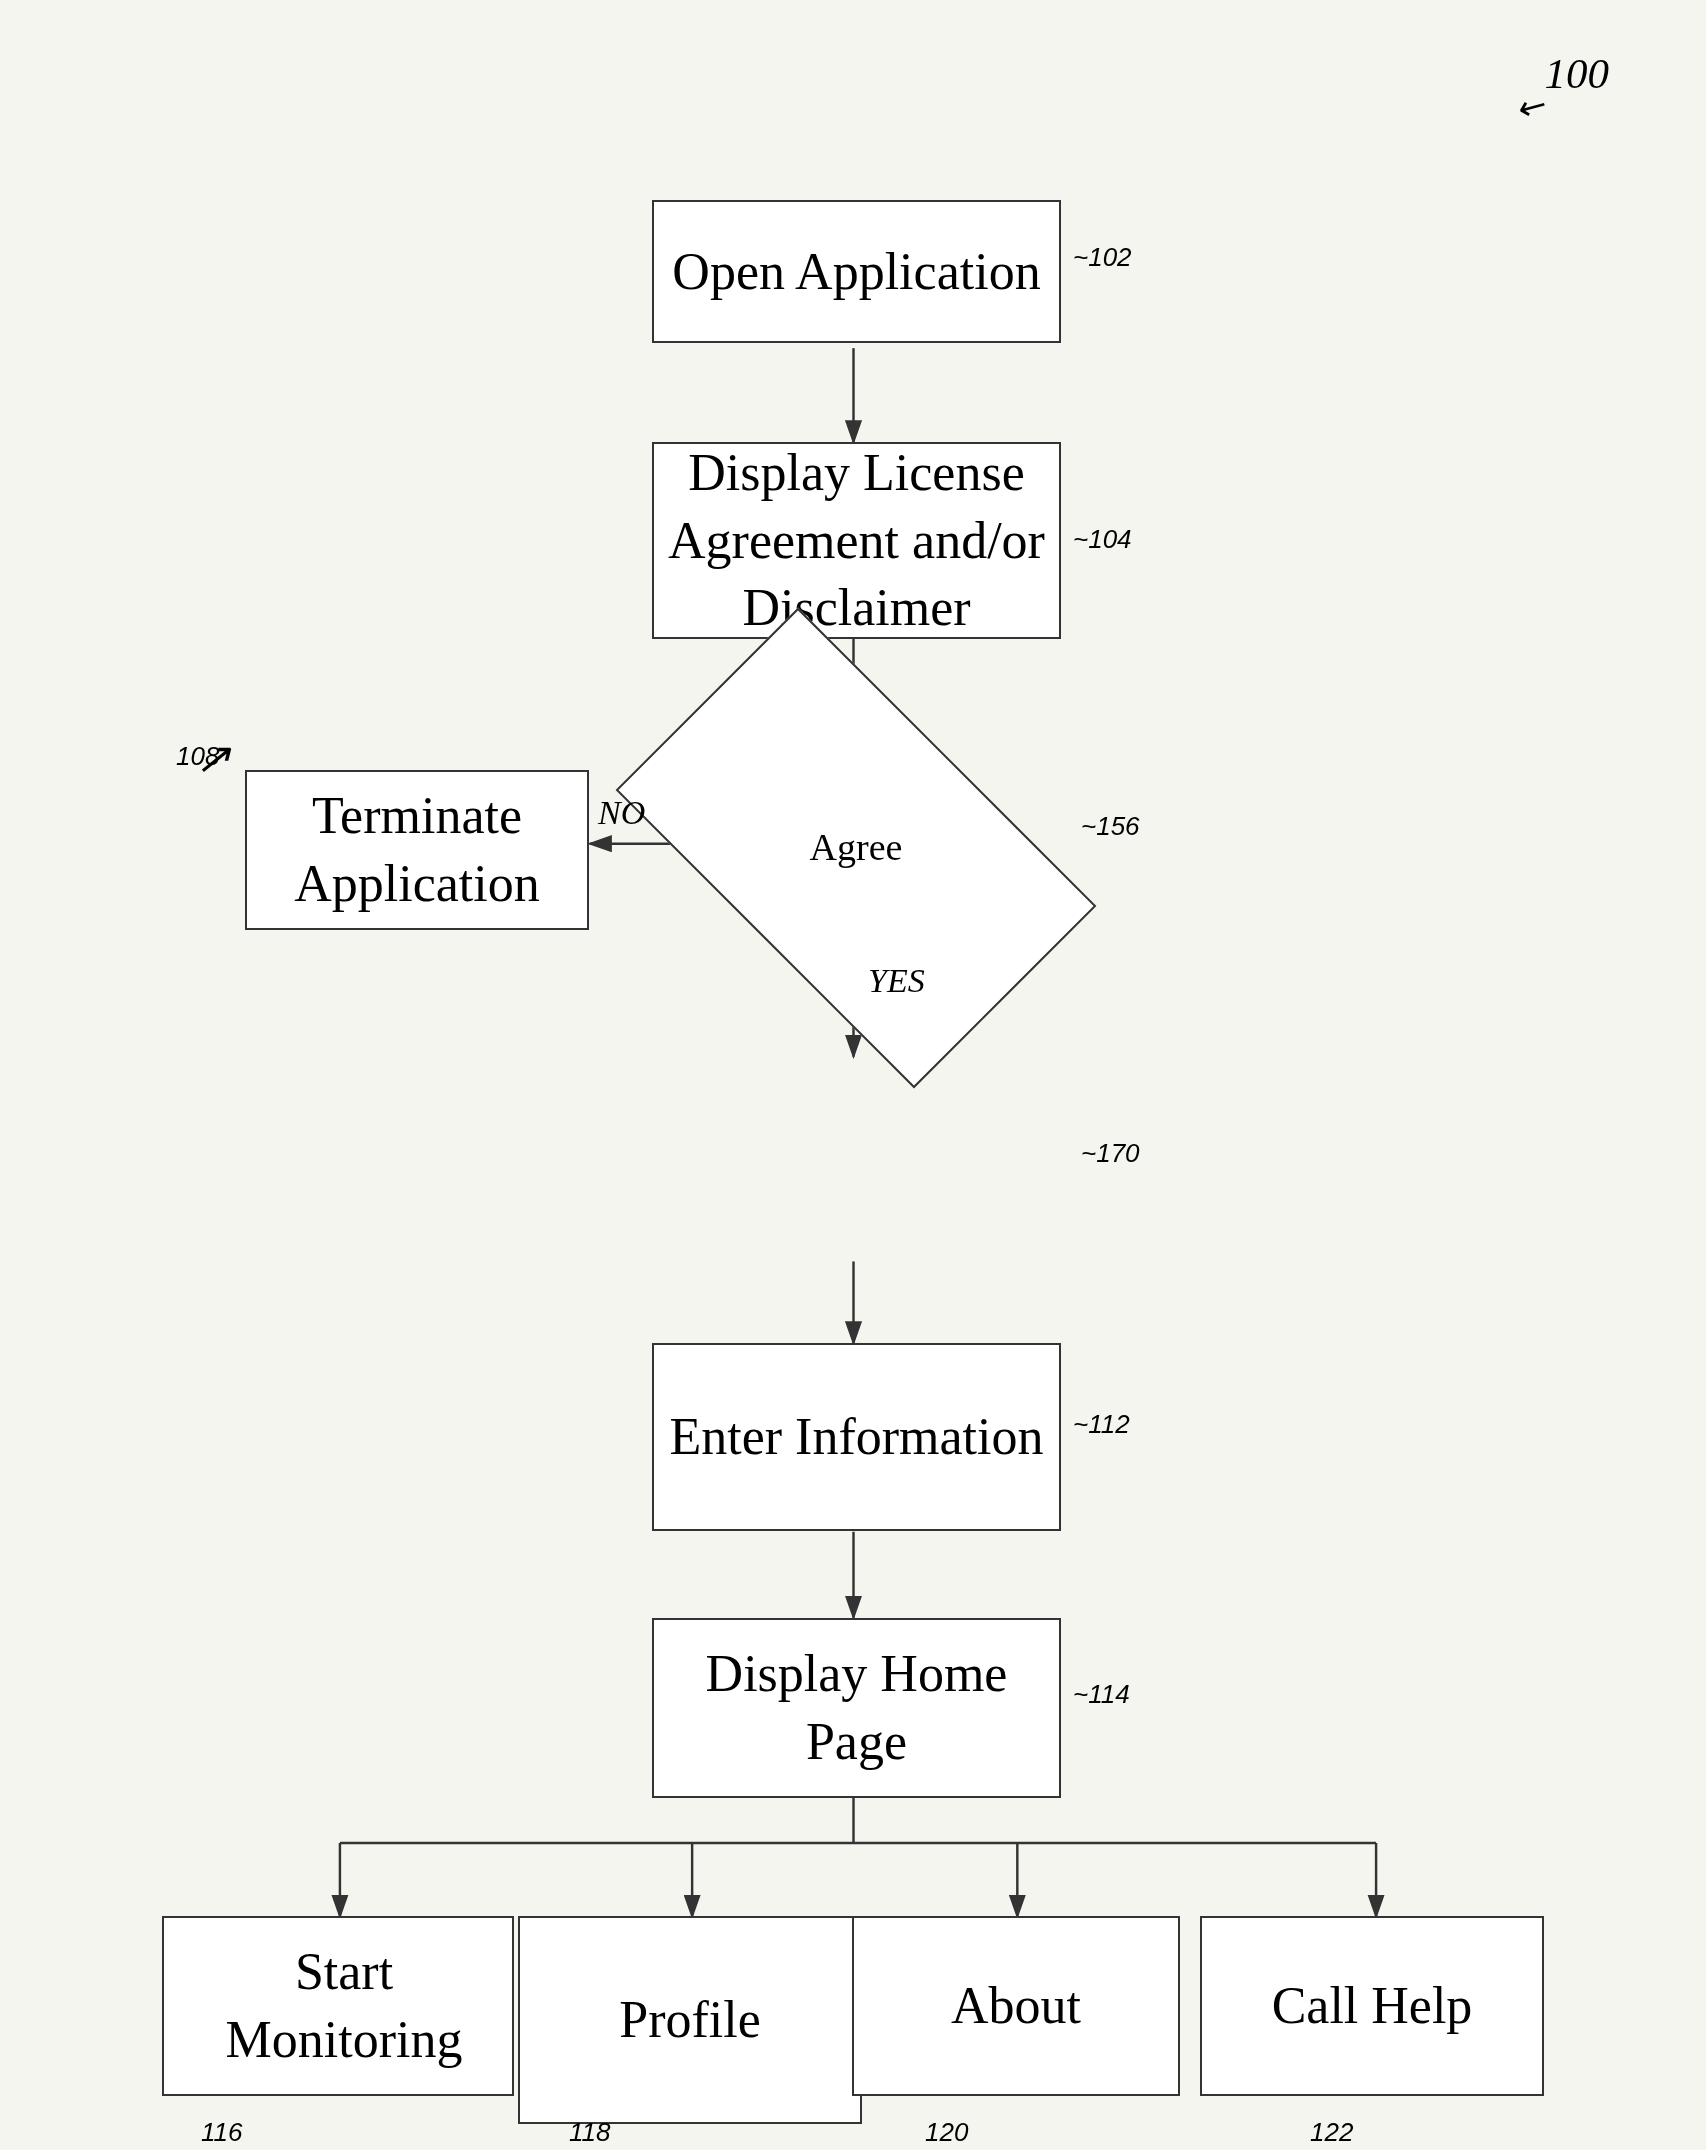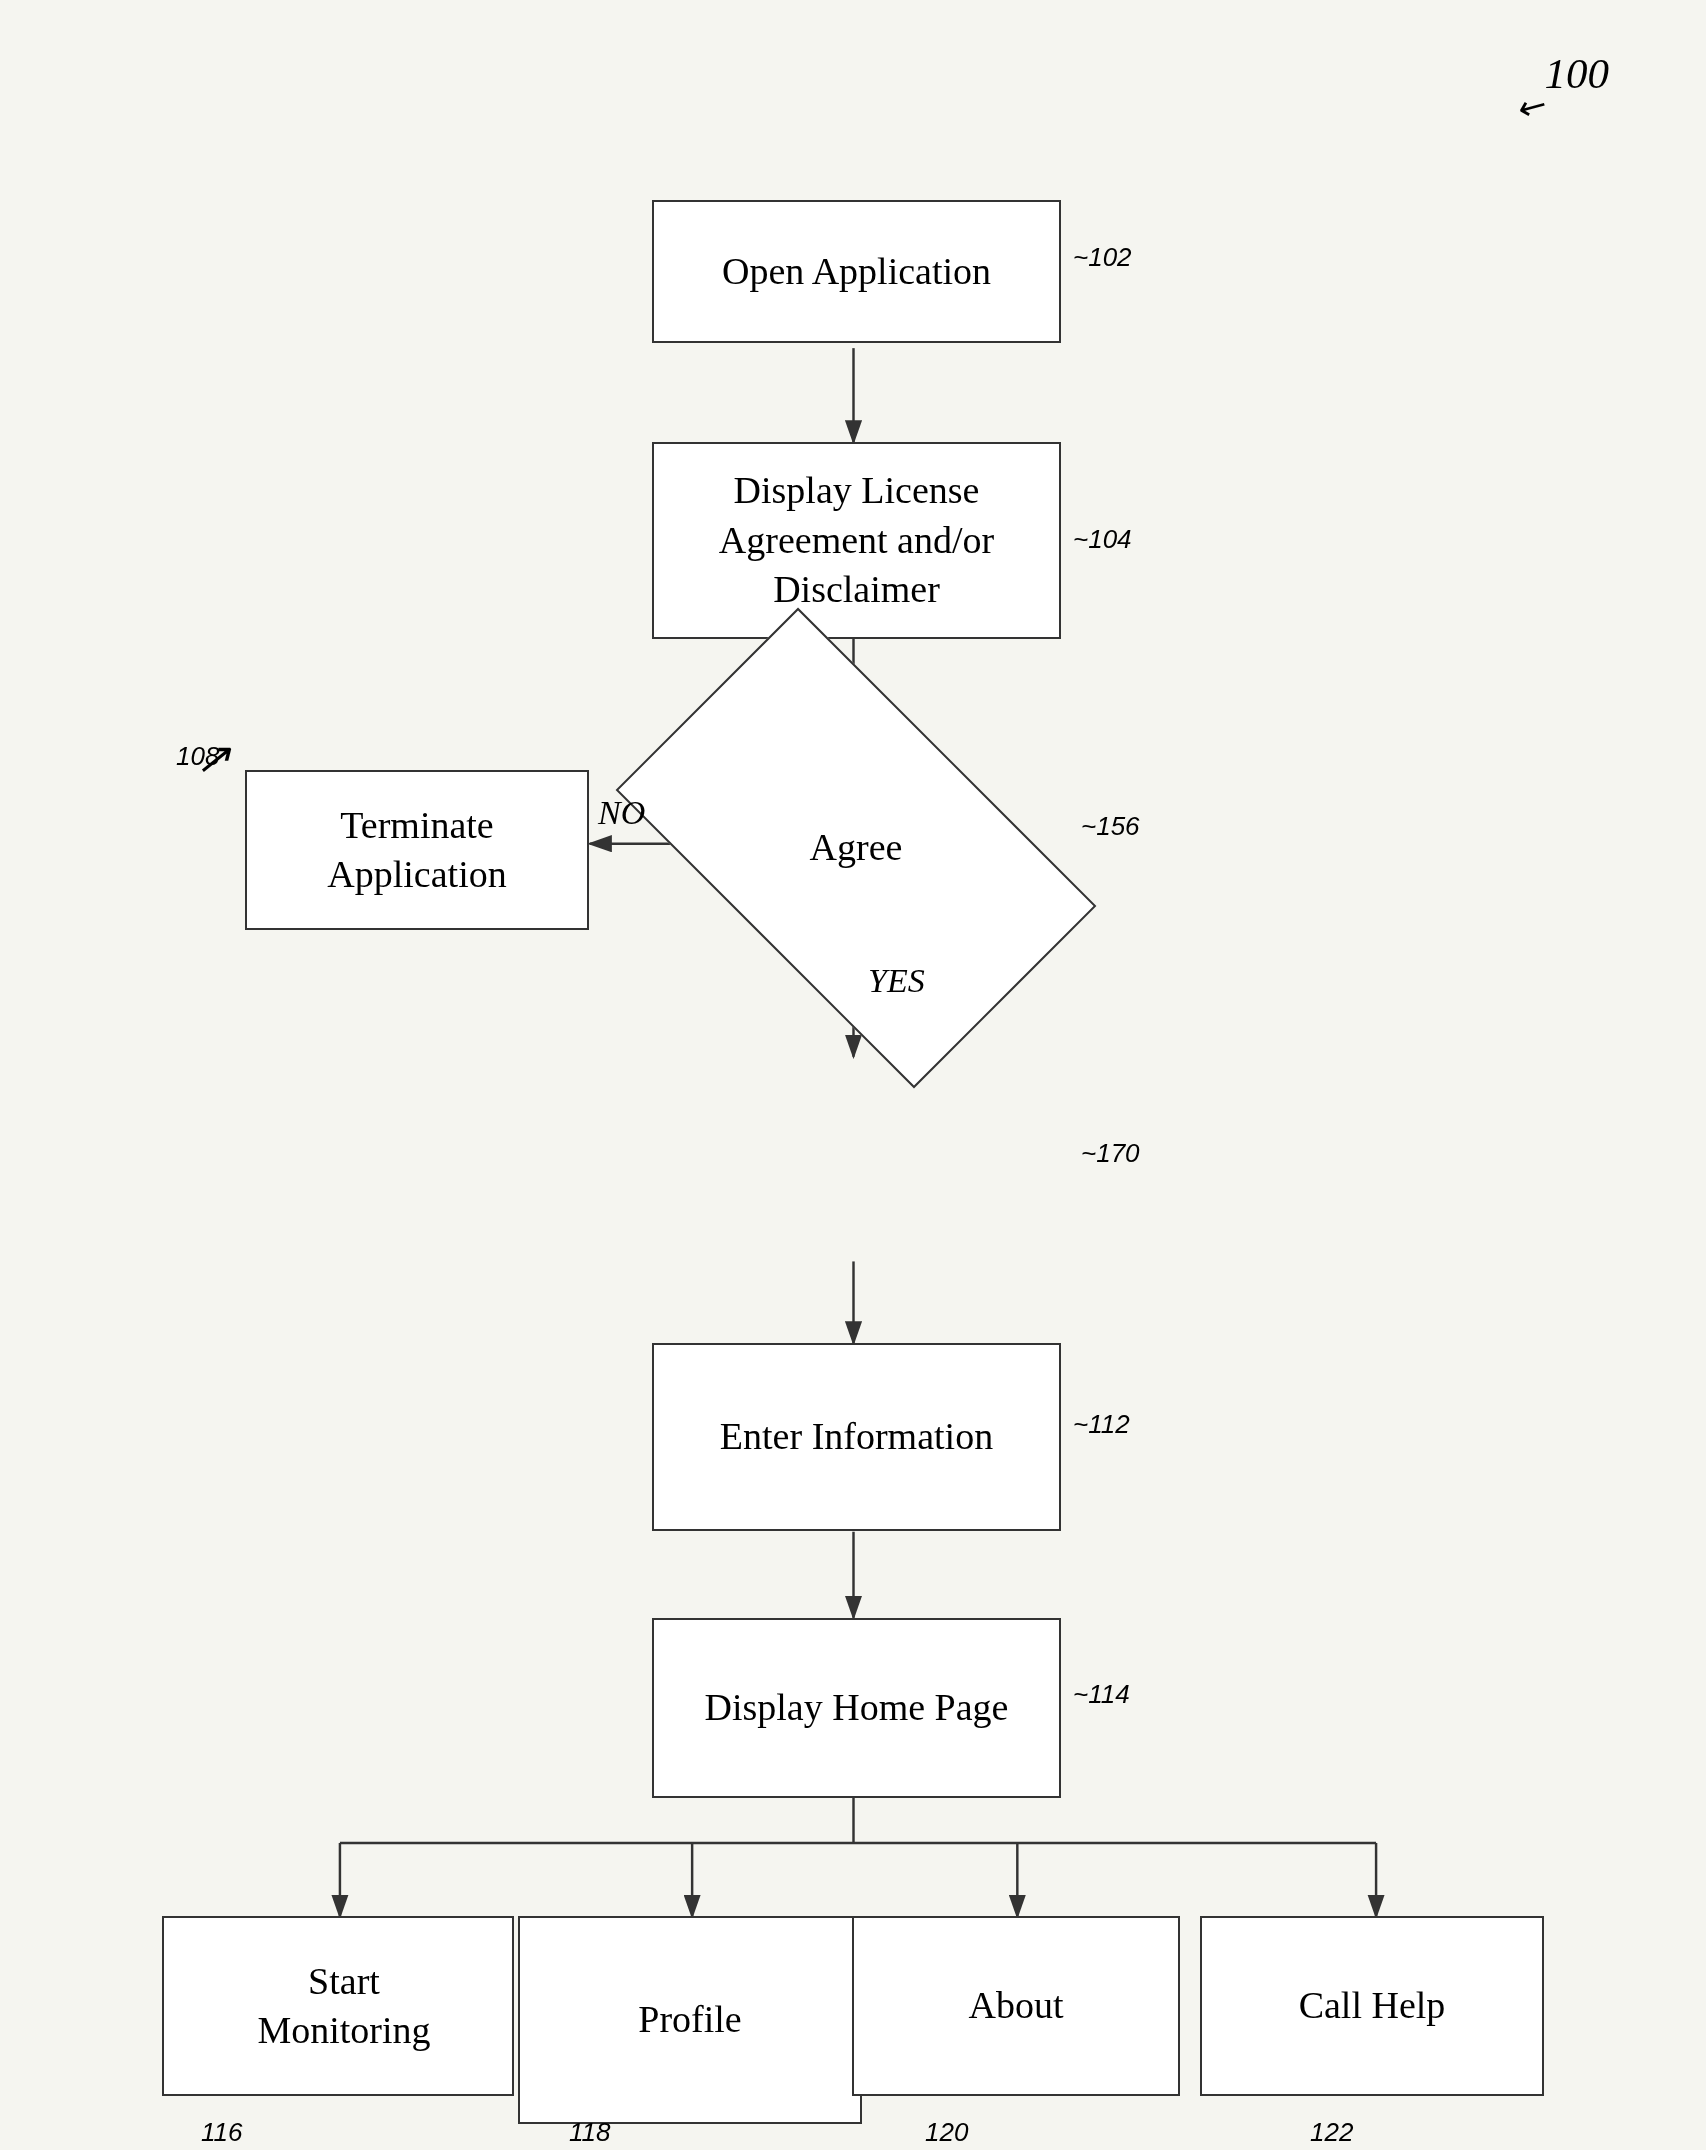--- a/index.html
+++ b/index.html
@@ -42,21 +42,21 @@
 
     
     .flow-box {
       position: absolute;
       border: 2.5px solid #333;
       background: white;
       display: flex;
       align-items: center;
       justify-content: center;
       text-align: center;
-      font-size: 38px;
+      font-size: 52px;
       font-family: Georgia, serif;
       line-height: 1.3;
     }
 
     
     .flow-diamond {
       position: absolute;
       display: flex;
       align-items: center;
       justify-content: center;

